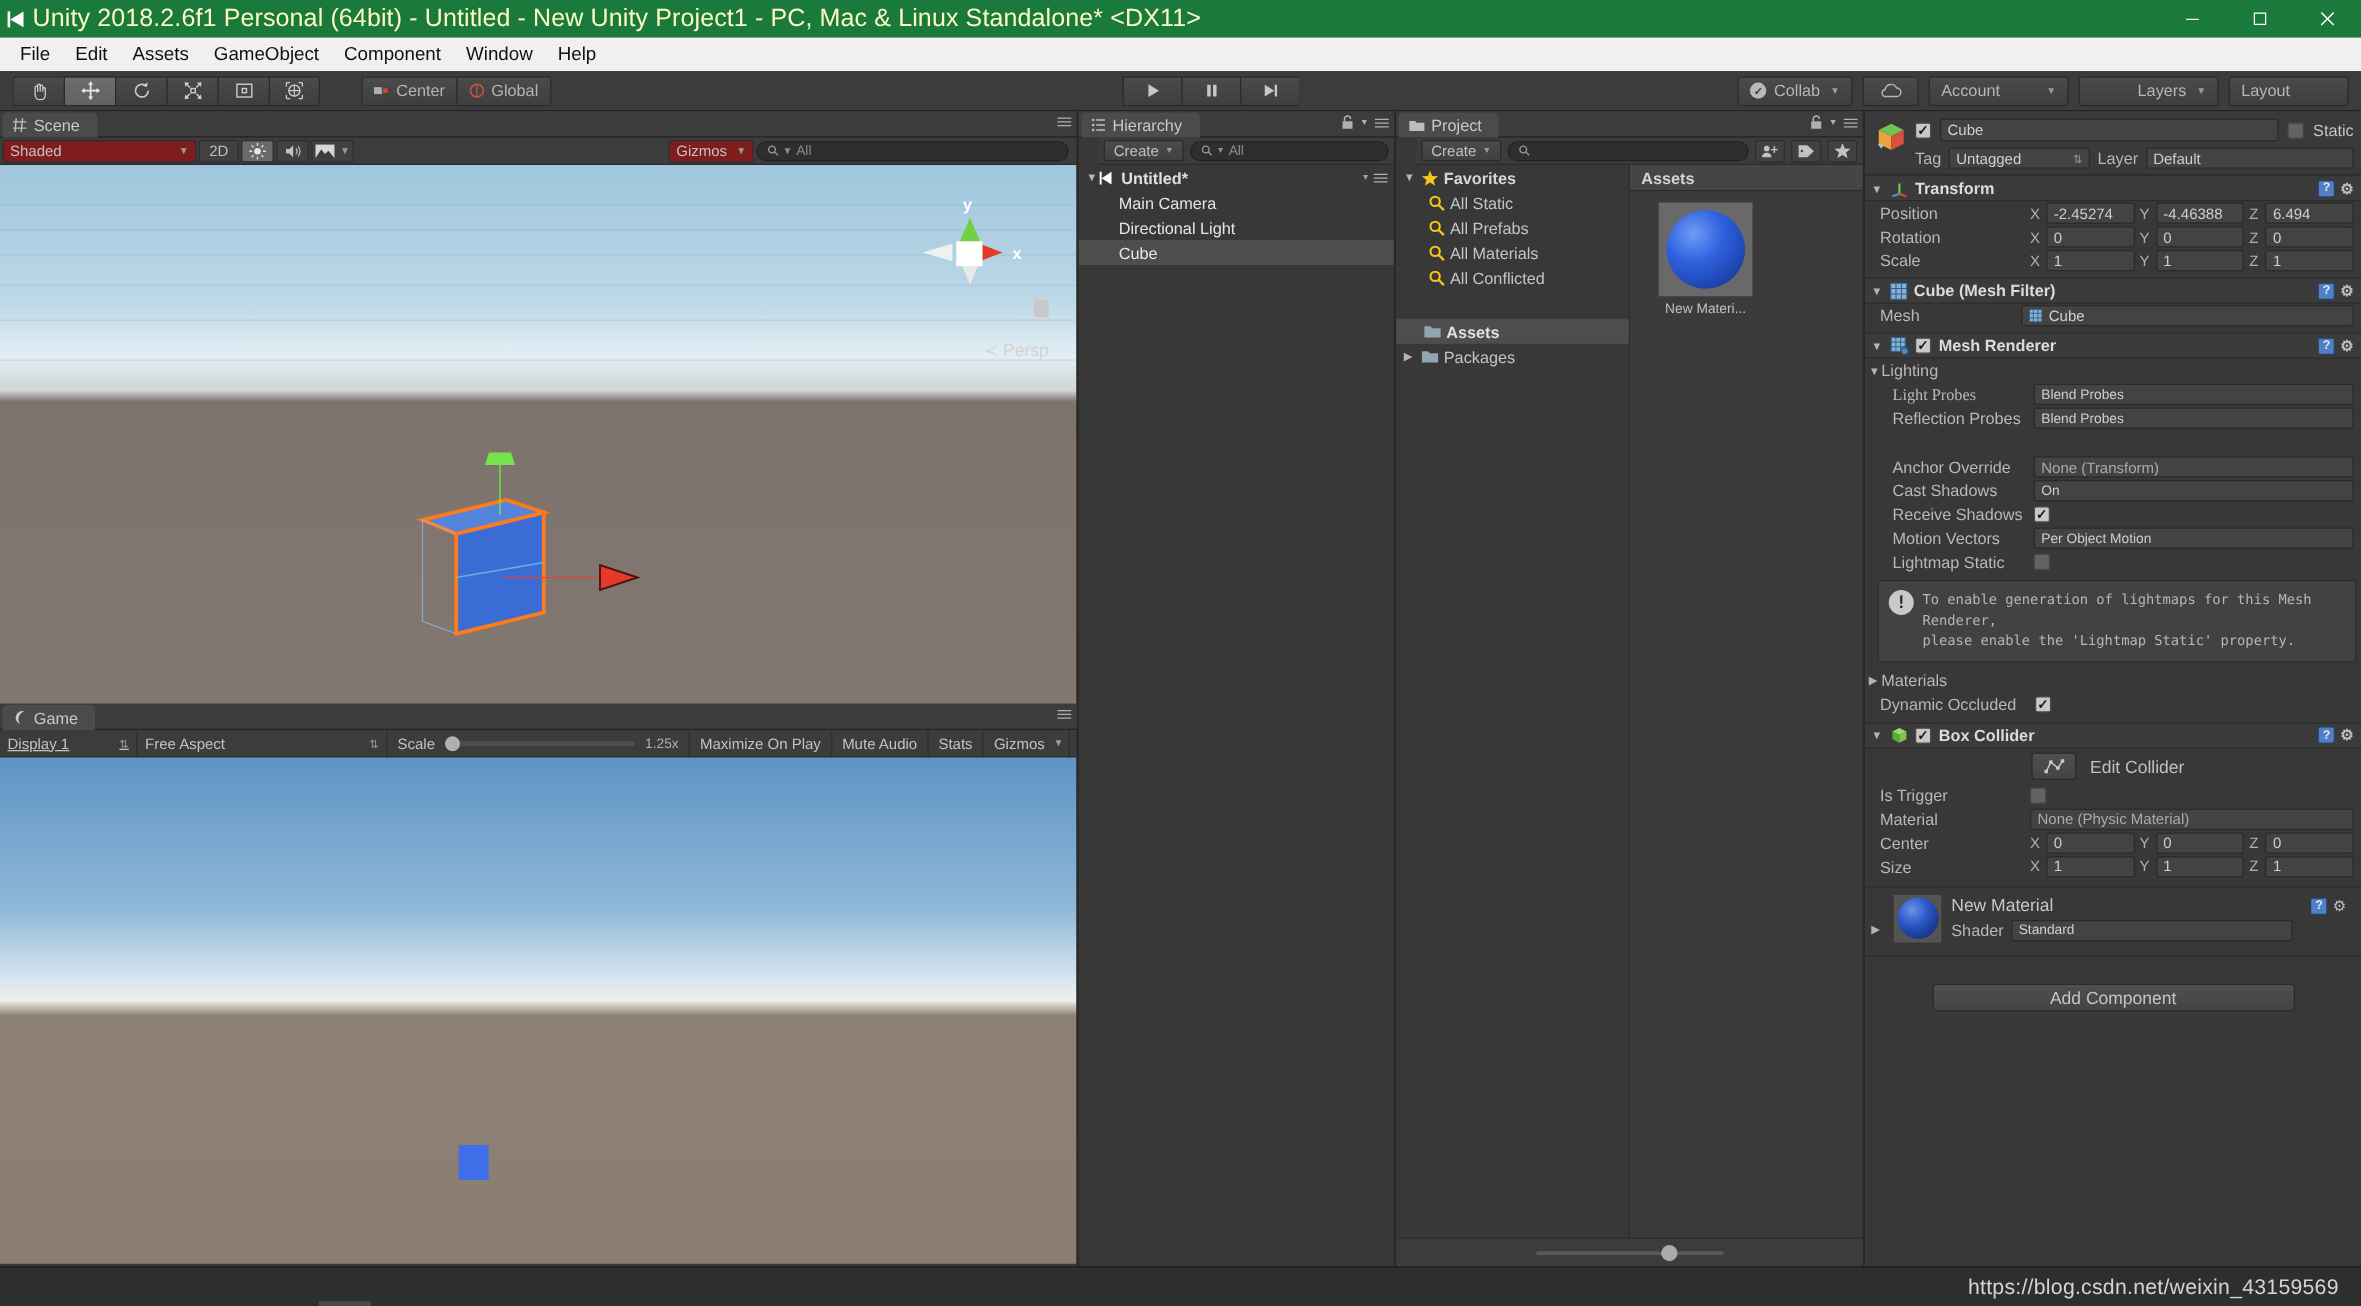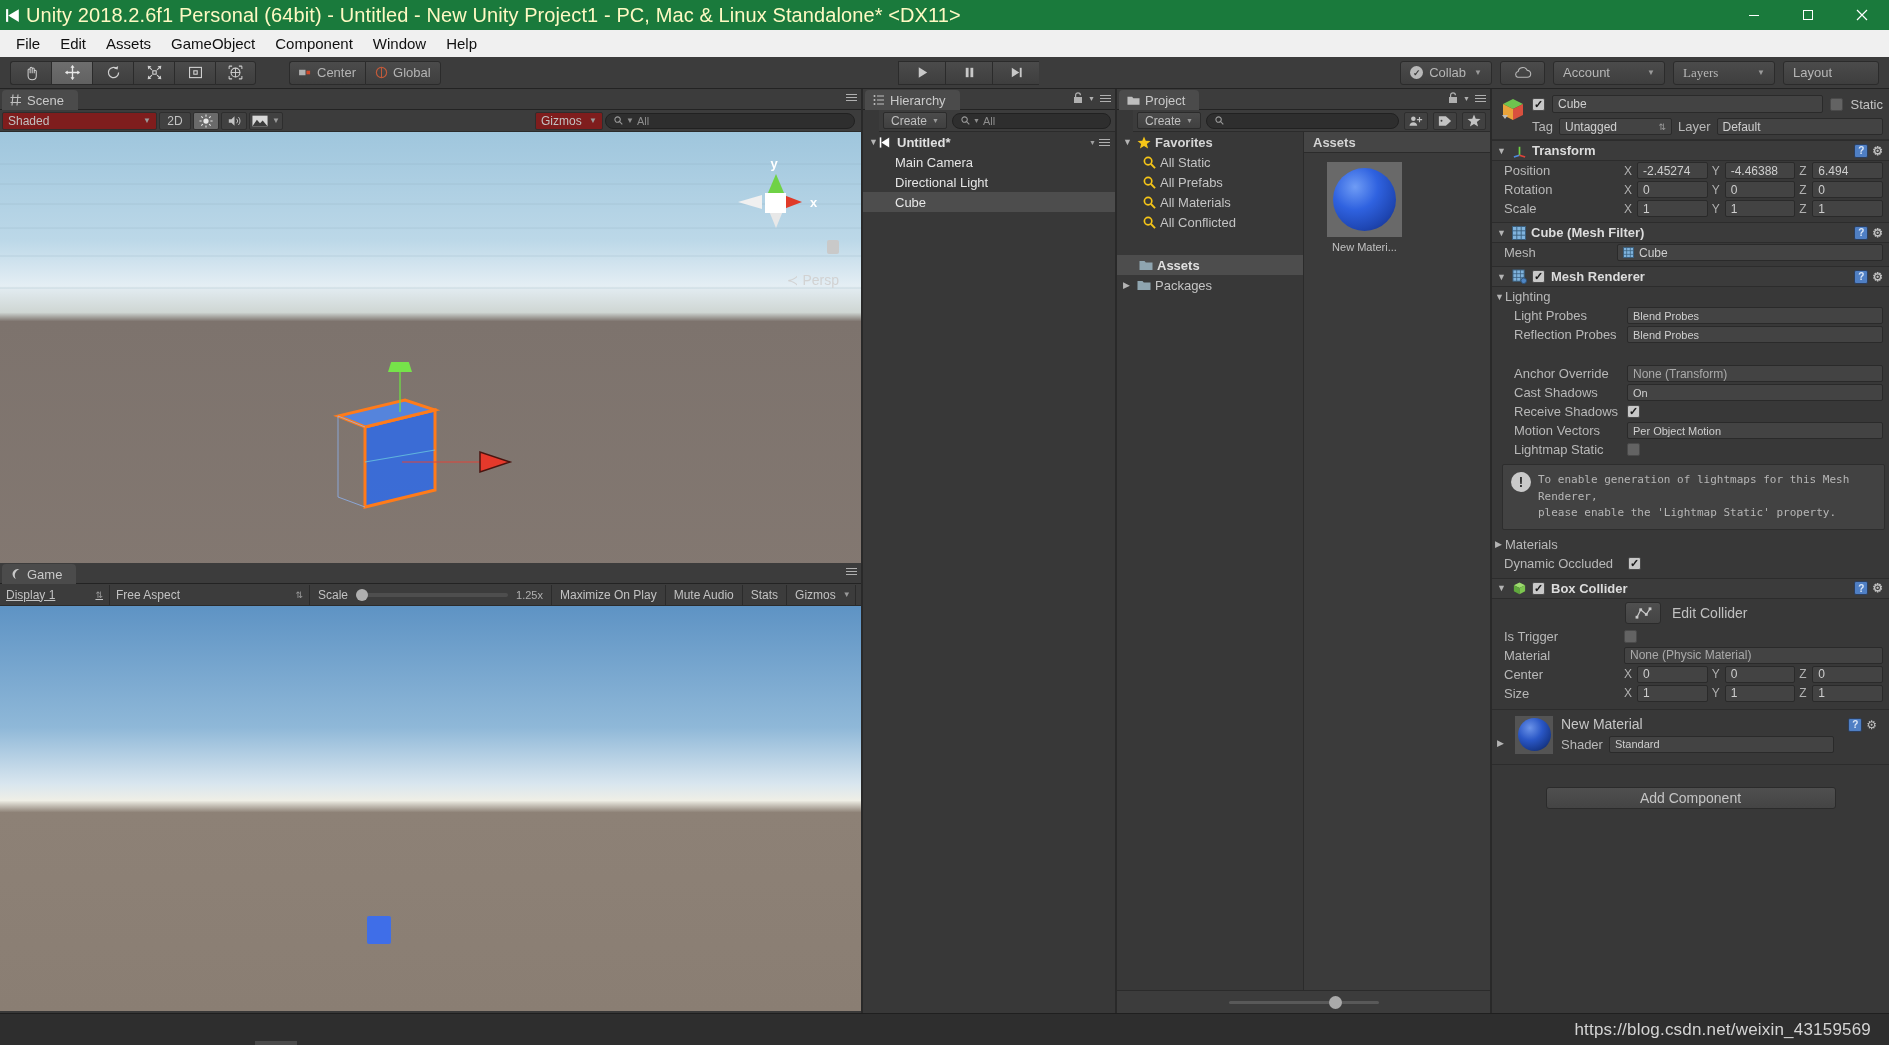--- a/index.html
+++ b/index.html
@@ -400,21 +400,21 @@
       </div>
       <div class="rbtn" style="padding:0 12px;">
         <svg width="19" height="13" viewBox="0 0 22 14">
             <path d="M5.5 12.5h11a4 4 0 000-8 5.6 5.6 0 00-10.6 1.4A3.4 3.4 0 005.5 12.5z" fill="none" stroke="#b6b6b6" stroke-width="1.3"></path>
           </svg>
       </div>
       <div class="rbtn" style="width:112px;justify-content:space-between;">
         <span>Account</span>
         <span class="caret">▼</span>
       </div>
-      <div class="rbtn" style="width:102px;justify-content:space-between;font-family:Liberation Serif, serif;">
+      <div class="rbtn" style="width:112px;justify-content:flex-end;">
         <span>Layers</span>
         <span class="caret">▼</span>
       </div>
       <div class="rbtn" style="width:96px;">
         <span>Layout</span>
       </div>
     </div>
   </div>
 
   <div class="panel" id="scene-panel">
@@ -875,21 +875,21 @@
         <span class="hdr-icons">
           <span class="help-ic">?</span>
           <span class="gear-ic">⚙</span>
         </span>
       </div>
       <div class="prop-row" style="padding-left:3px;">
         <span class="tri">▼</span>
         <span>Lighting</span>
       </div>
       <div class="prop-row" style="padding-left:22px;">
-        <span class="prop-label" style="width:113px;">Light Probes</span>
+        <span class="prop-label" style="width:113px;font-family:Liberation Serif, serif;">Light Probes</span>
         <div class="field" style="flex:1;margin-right:6px;font-size:11px;">Blend Probes</div>
       </div>
       <div class="prop-row" style="padding-left:22px;">
         <span class="prop-label" style="width:113px;">Reflection Probes</span>
         <div class="field" style="flex:1;margin-right:6px;font-size:11px;">Blend Probes</div>
       </div>
       <div class="prop-row" style="padding-left:22px;margin-top:20px;">
         <span class="prop-label" style="width:113px;">Anchor Override</span>
         <div class="field" style="flex:1;margin-right:6px;color:#aaaaaa;">None (Transform)</div>
       </div>

